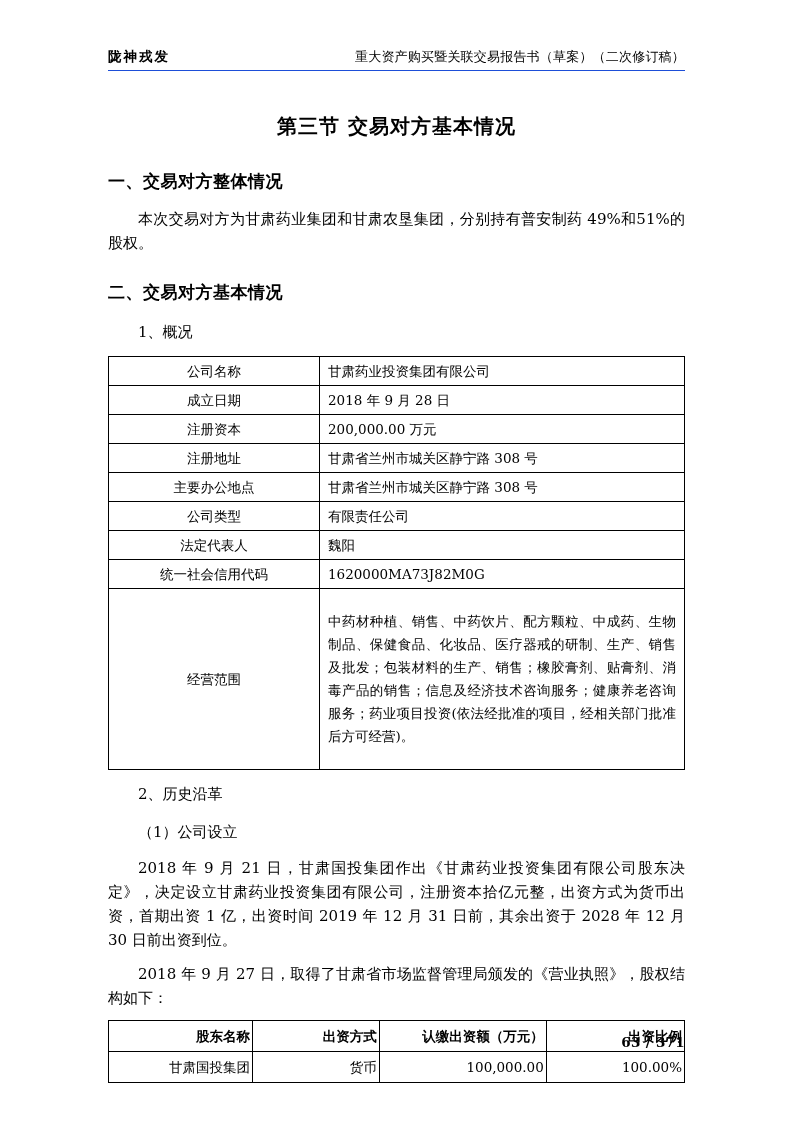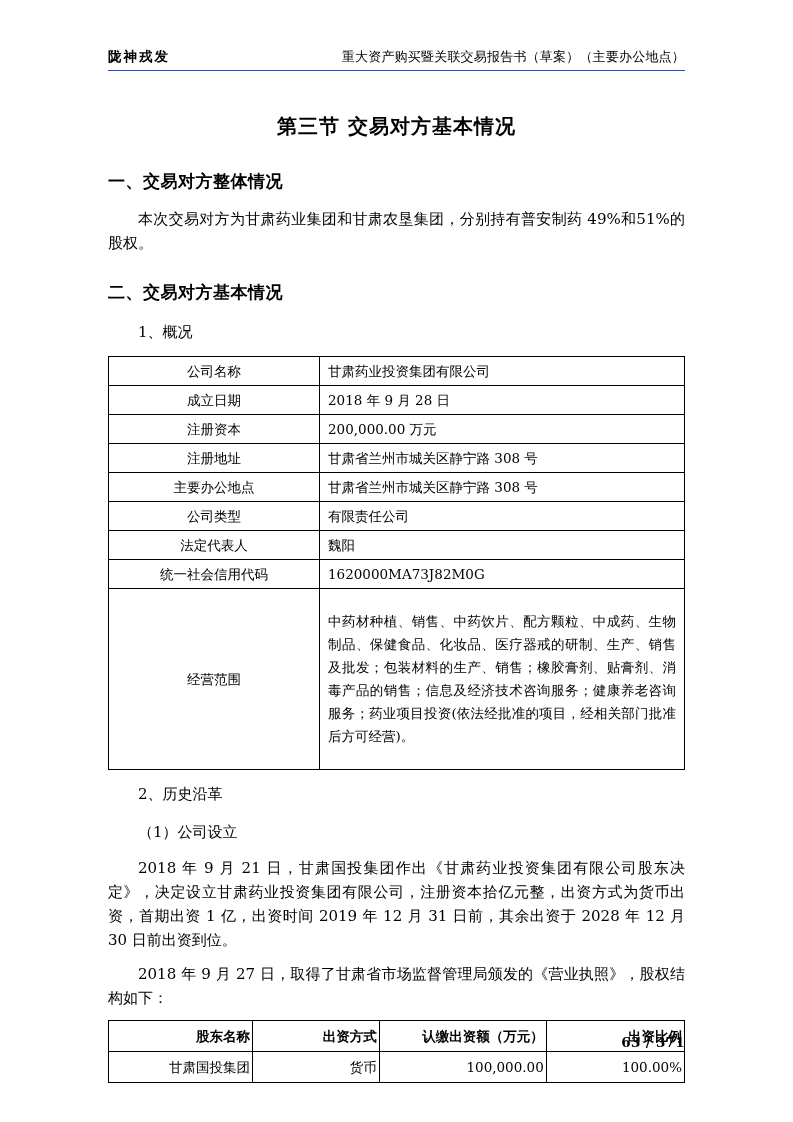--- a/index.html
+++ b/index.html
@@ -147,21 +147,21 @@
 </style>
 </head>
 <body>
 
 <div class="page">
 
   <div class="content">
 
     <div class="doc-header">
       <div class="left">陇神戎发</div>
-      <div class="right">重大资产购买暨关联交易报告书（草案）（主要办公地点）</div>
+      <div class="right">重大资产购买暨关联交易报告书（草案）（二次修订稿）</div>
     </div>
 
     <h1 class="title">第三节 交易对方基本情况</h1>
 
     <h2 class="sec">一、交易对方整体情况</h2>
     <p class="para">本次交易对方为甘肃药业集团和甘肃农垦集团，分别持有普安制药 49%和51%的股权。</p>
 
     <h2 class="sec">二、交易对方基本情况</h2>
 
     <p class="item">1、概况</p>

